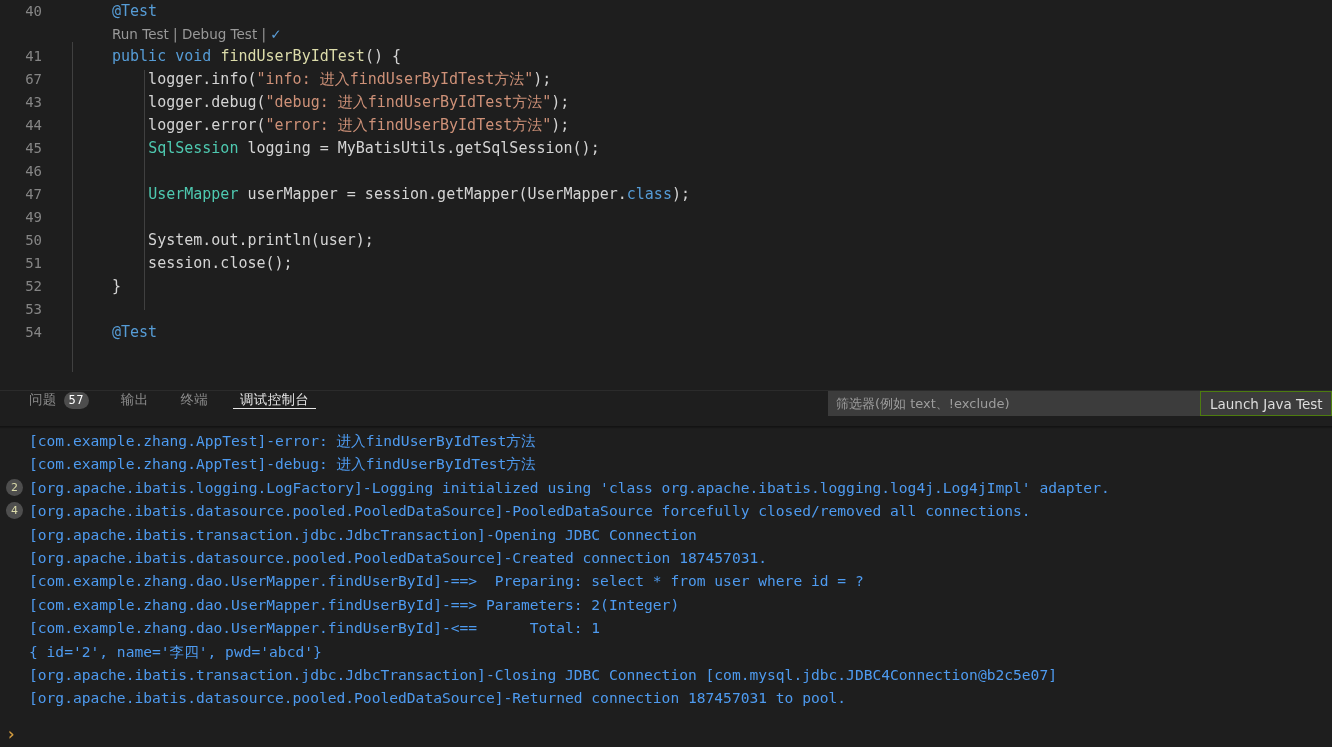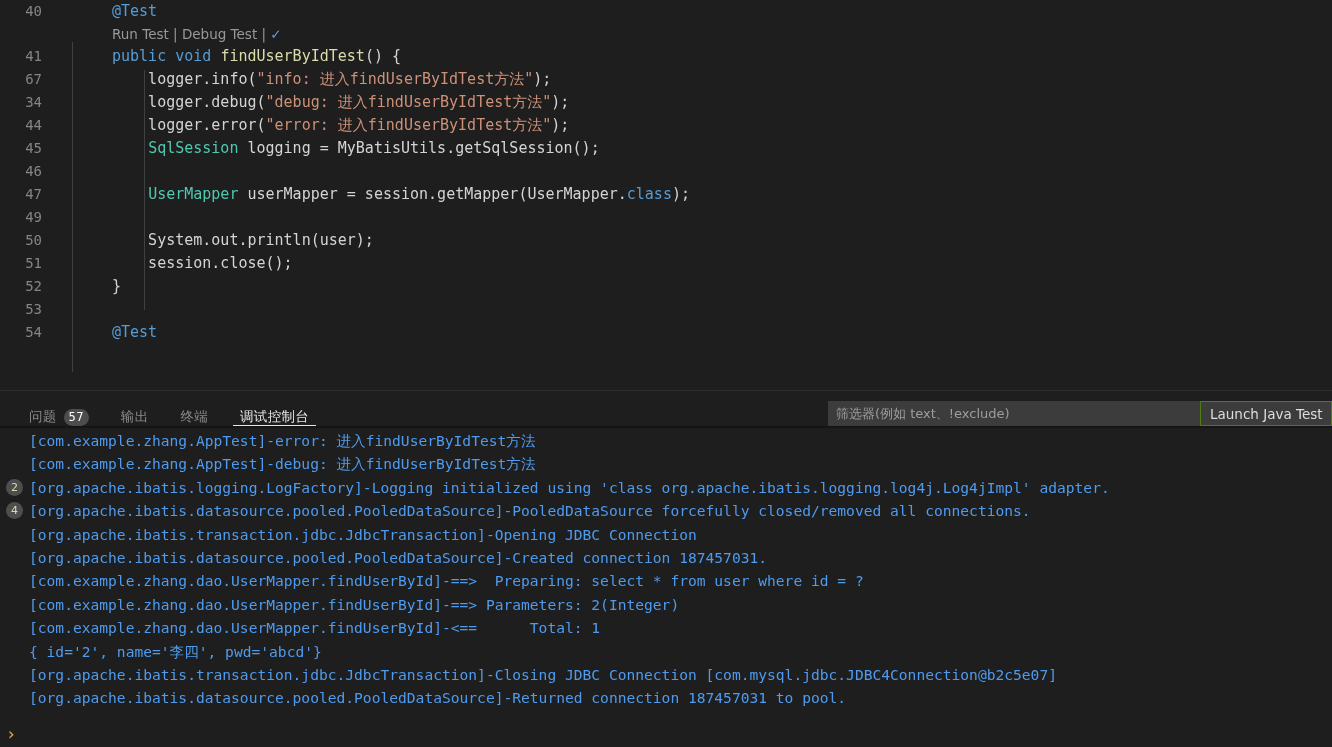--- a/index.html
+++ b/index.html
@@ -98,21 +98,21 @@
     flex: 1;
     background: #1e1e1e;
     display: flex;
     flex-direction: column;
     border-top: 1px solid #2b2b2b;
   }
   .panel-header {
     height: 35px;
     min-height: 35px;
     display: flex;
-    align-items: flex-end;
+    align-items: flex-start;
     background: #1e1e1e;
     position: relative;
   }
   .tabs {
     display: flex;
     align-items: stretch;
     padding-left: 18px;
   }
   .tab {
     display: flex;
@@ -246,21 +246,21 @@
     <div class="indent-guide"></div>
     <div class="indent-guide2"></div>
     <div id="editor-lines">
         <div class="code-row"><div class="lineno">40</div><div class="codetext"><span class="ann">@</span><span class="ann">Test</span></div></div>
         <div class="codelens">
           <div class="lineno">&nbsp;</div>
           <div class="codelens-text"><span class="codelens-link">Run Test</span><span> | </span><span class="codelens-link">Debug Test</span><span> | </span><span class="codelens-check">✓</span></div>
         </div>
         <div class="code-row"><div class="lineno">41</div><div class="codetext"><span class="kw">public</span><span class="pln"> </span><span class="kw">void</span><span class="pln"> </span><span class="fn">findUserByIdTest</span><span class="pln">() {</span></div></div>
         <div class="code-row"><div class="lineno">67</div><div class="codetext"><span class="pln">    logger.info(</span><span class="str">"info: 进入findUserByIdTest方法"</span><span class="pln">);</span></div></div>
-        <div class="code-row"><div class="lineno">34</div><div class="codetext"><span class="pln">    logger.debug(</span><span class="str">"debug: 进入findUserByIdTest方法"</span><span class="pln">);</span></div></div>
+        <div class="code-row"><div class="lineno">43</div><div class="codetext"><span class="pln">    logger.debug(</span><span class="str">"debug: 进入findUserByIdTest方法"</span><span class="pln">);</span></div></div>
         <div class="code-row"><div class="lineno">44</div><div class="codetext"><span class="pln">    logger.error(</span><span class="str">"error: 进入findUserByIdTest方法"</span><span class="pln">);</span></div></div>
         <div class="code-row"><div class="lineno">45</div><div class="codetext"><span class="pln">    </span><span class="typ">SqlSession</span><span class="pln"> logging = MyBatisUtils.getSqlSession();</span></div></div>
         <div class="code-row"><div class="lineno">46</div><div class="codetext"><span class="pln"></span></div></div>
         <div class="code-row"><div class="lineno">47</div><div class="codetext"><span class="pln">    </span><span class="typ">UserMapper</span><span class="pln"> userMapper = session.getMapper(UserMapper.</span><span class="kw">class</span><span class="pln">);</span></div></div>
         <div class="code-row"><div class="lineno">49</div><div class="codetext"><span class="pln"></span></div></div>
         <div class="code-row"><div class="lineno">50</div><div class="codetext"><span class="pln">    System.out.println(user);</span></div></div>
         <div class="code-row"><div class="lineno">51</div><div class="codetext"><span class="pln">    session.close();</span></div></div>
         <div class="code-row"><div class="lineno">52</div><div class="codetext"><span class="pln">}</span></div></div>
         <div class="code-row"><div class="lineno">53</div><div class="codetext"><span class="pln"></span></div></div>
         <div class="code-row"><div class="lineno">54</div><div class="codetext"><span class="ann">@</span><span class="ann">Test</span></div></div>

